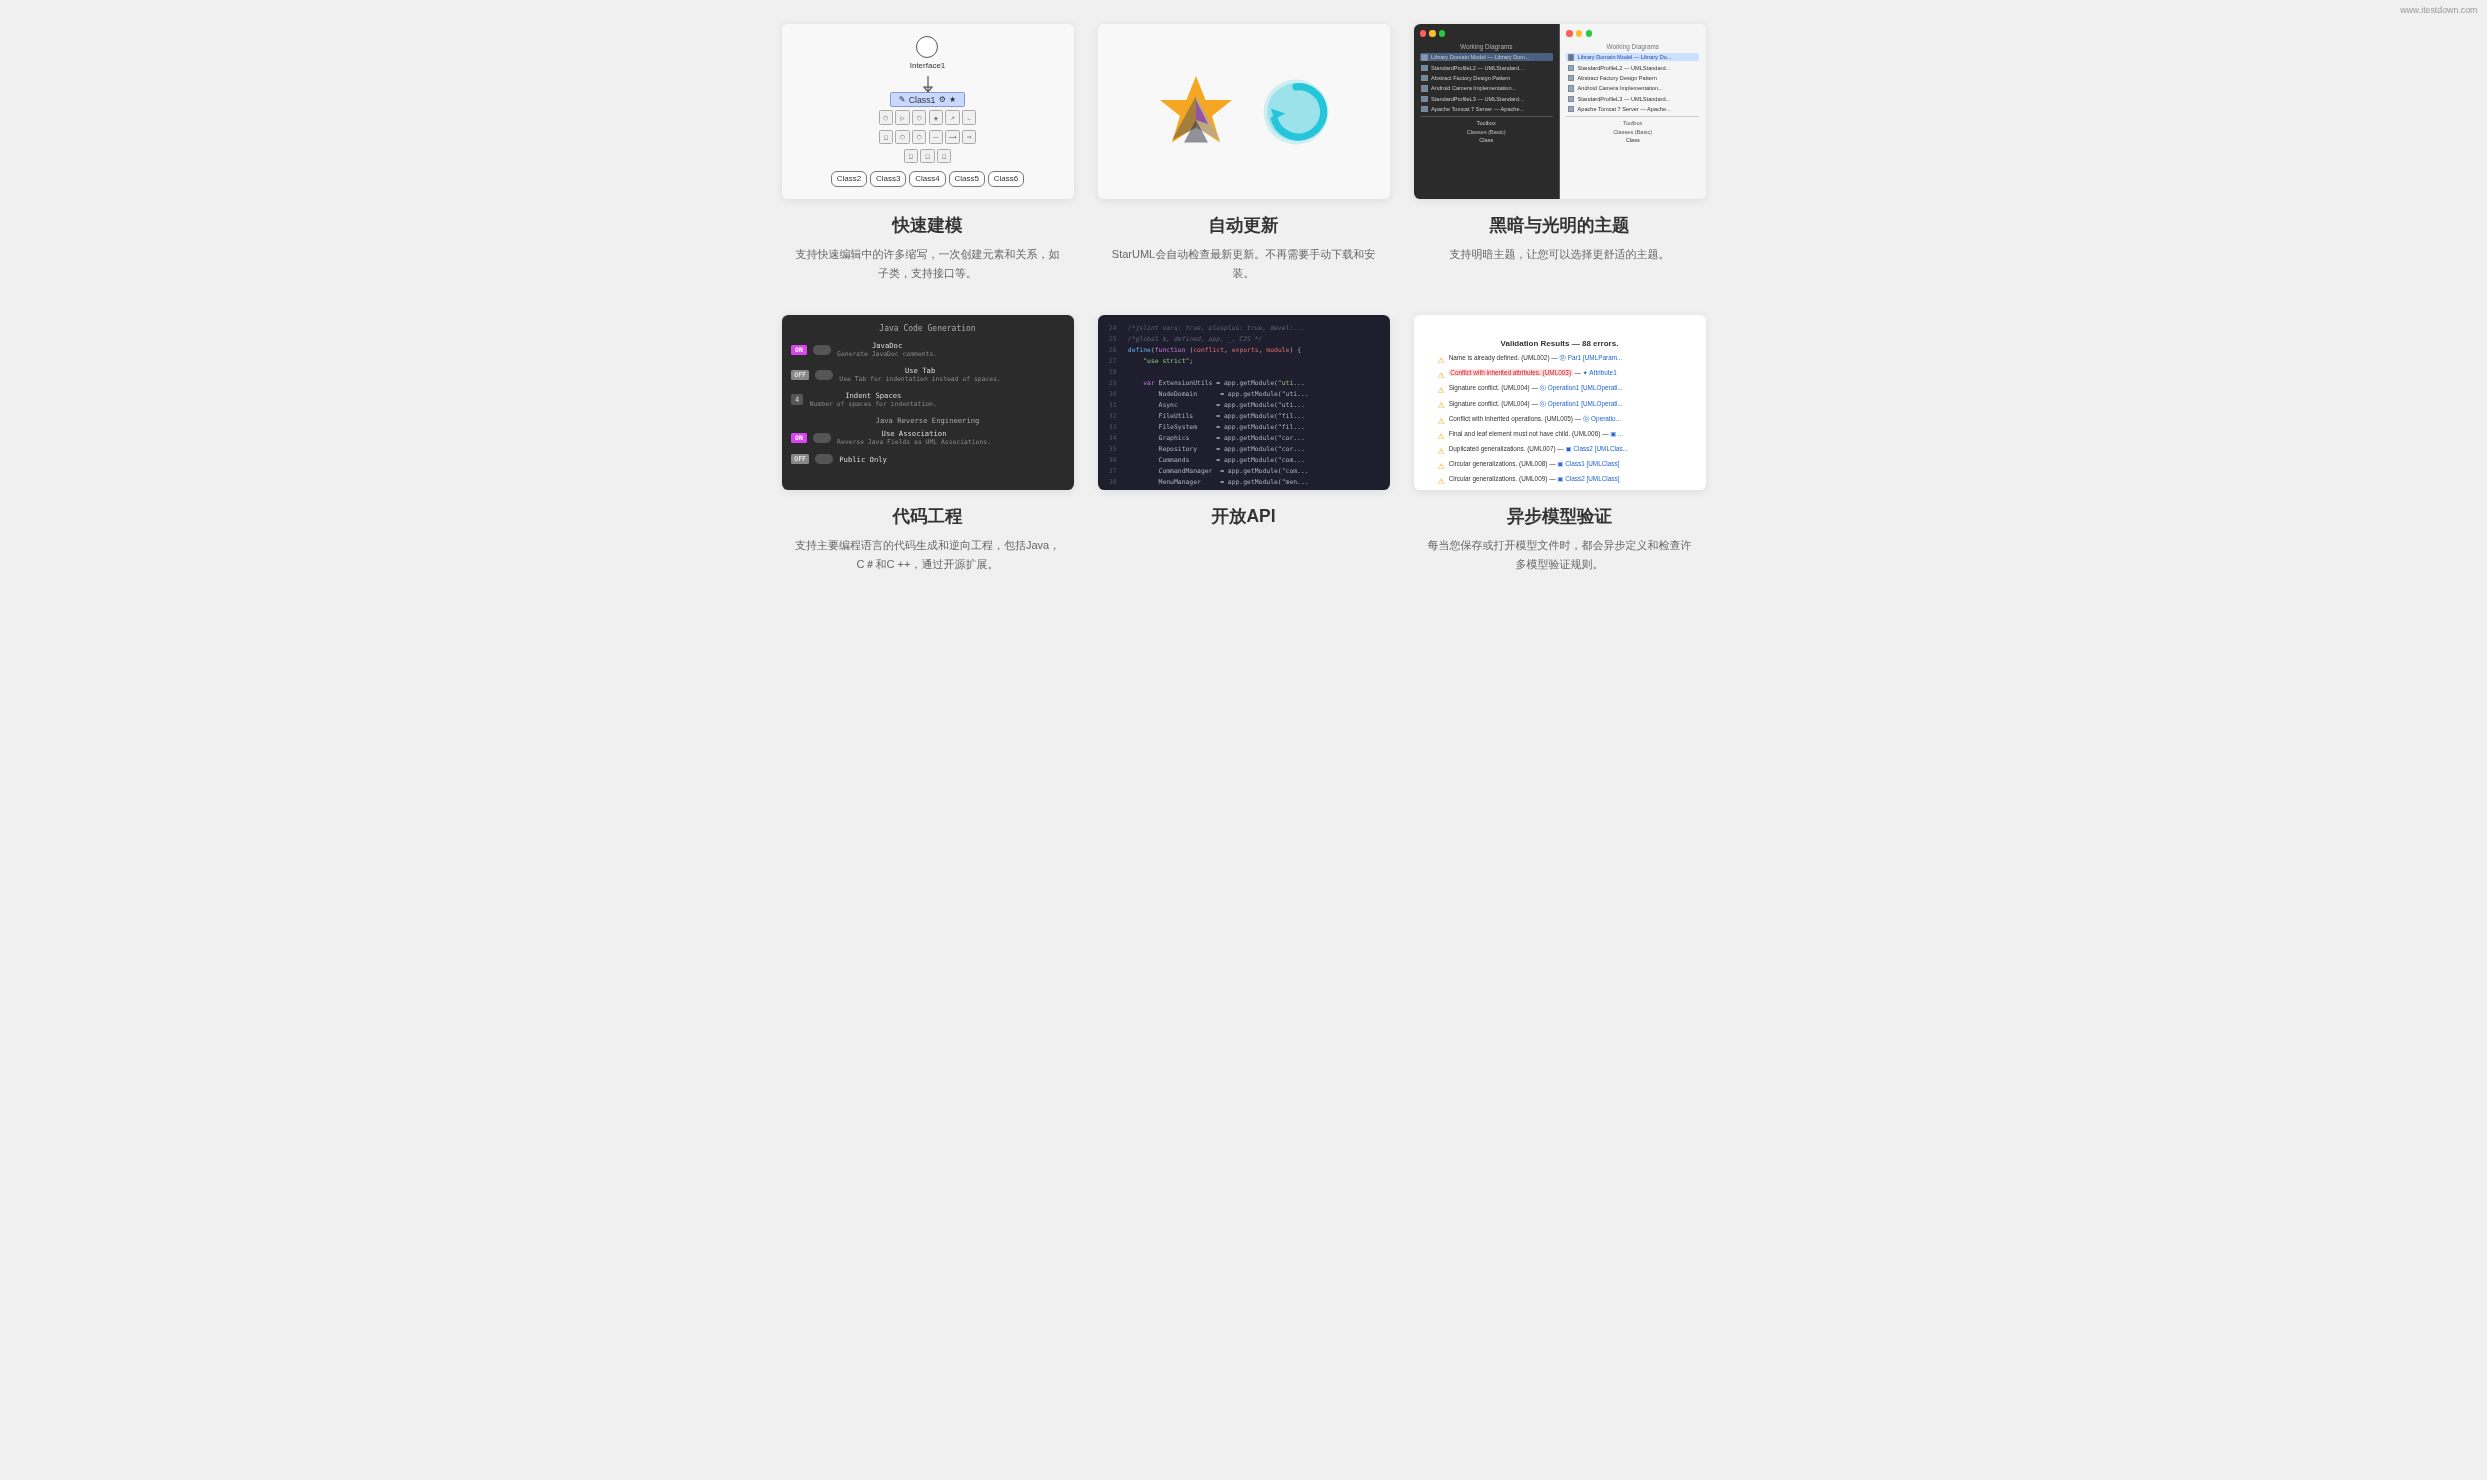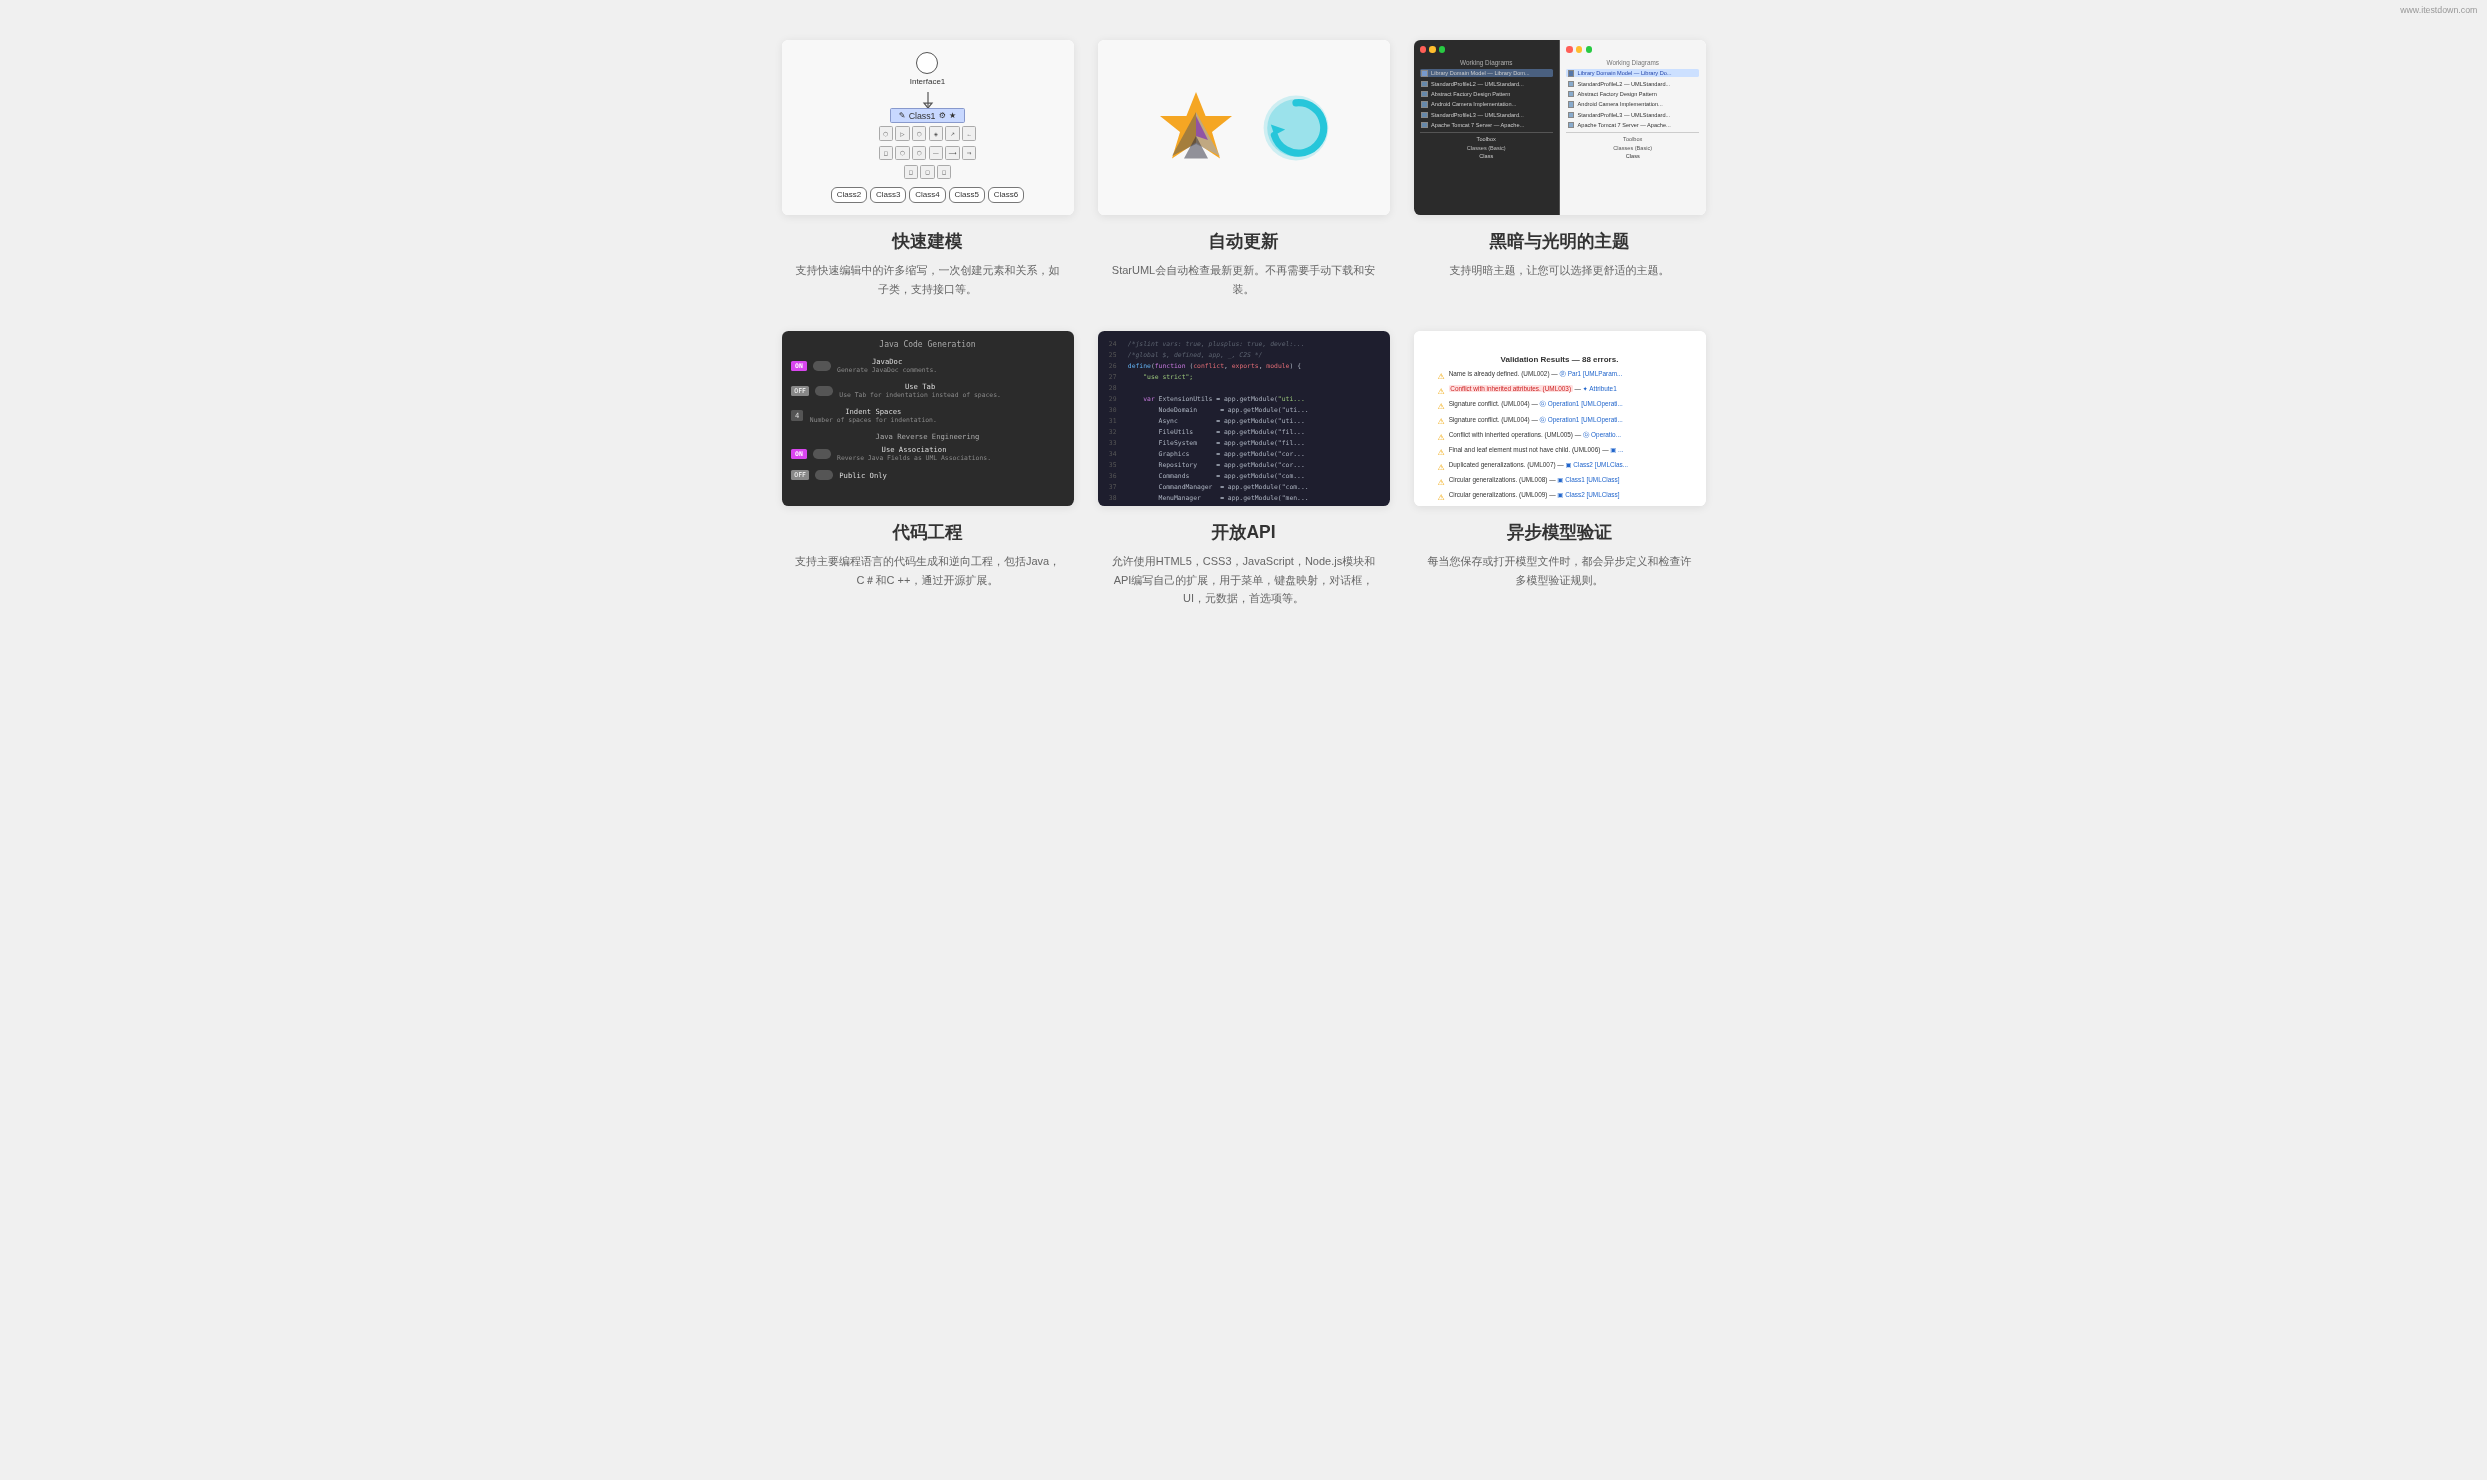--- a/index.html
+++ b/index.html
@@ -13,21 +13,21 @@
       position: fixed;
       top: 4.8px;
       right: 9.6px;
       font-size: 8.8px;
       color: #999;
       z-index: 999;
     }
 
     .page-wrapper {
       max-width: 956px;
-      margin: 16px auto;
+      margin: 0 auto;
       padding: 24px 16px 32px;
     }
 
     
     .features-grid {
       display: grid;
       grid-template-columns: repeat(3, 1fr);
       gap: 24px;
       margin-bottom: 32px;
     }
@@ -704,21 +704,20 @@
             <span class="code-normal">&nbsp;&nbsp;&nbsp;&nbsp;&nbsp;&nbsp;&nbsp;&nbsp;MenuManager &nbsp;&nbsp;&nbsp;&nbsp;= app.getModule("men...</span>
           </div>
           <div class="code-line">
             <span class="line-num">39</span>
             <span class="code-normal">&nbsp;&nbsp;&nbsp;&nbsp;&nbsp;&nbsp;&nbsp;&nbsp;DiagramManager &nbsp;= app.getModule("dia...</span>
           </div>
 
         </div>
       </div>
       <div class="feature-title">开放API</div>
-      <div class="feature-desc">允许使用HTML5，CSS3，JavaScript，Node.js模块和API编写自己的扩展，用于菜单，键盘映射，对话框，UI，元数据，首选项等。</div>
     </div>
 
     <div class="feature-card">
       <div class="feature-image-box">
         <div class="validation-mockup">
           <div class="validation-title">Validation Results — 88 errors.</div>
 
           <div class="val-row">
             <span class="val-warning">⚠</span>
             <span class="val-text">Name is already defined. (UML002) — <span class="val-highlight">ⓟ Par1 [UMLParam...</span></span>

